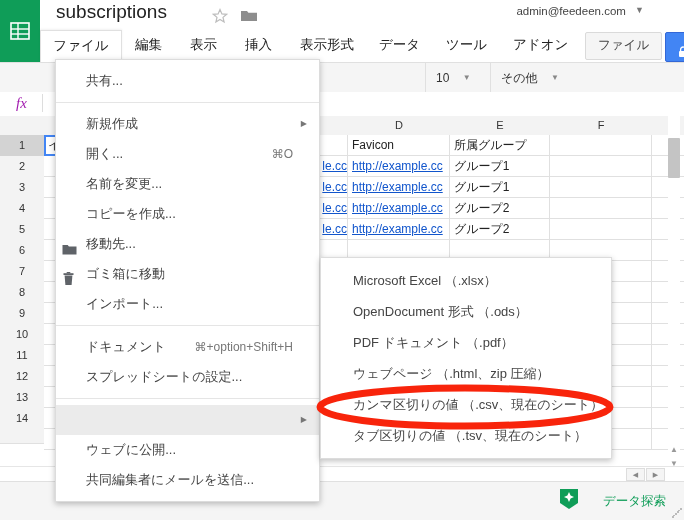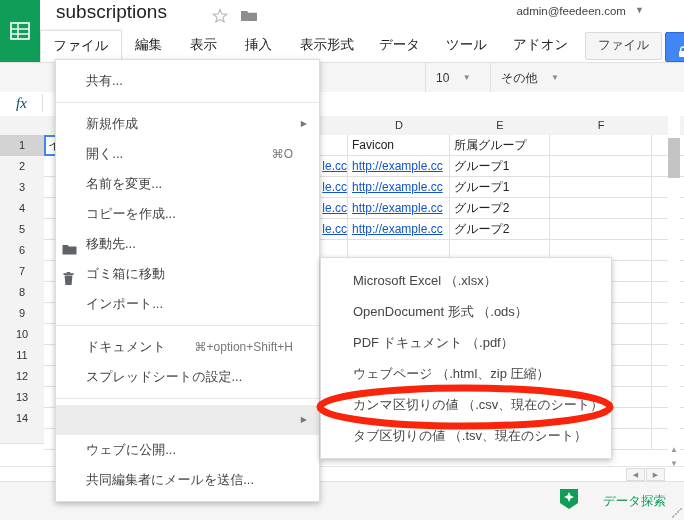--- a/index.html
+++ b/index.html
@@ -66,21 +66,21 @@
   .tb-cell .dd{color:#888;font-size:8px;margin-left:10px;vertical-align:2px;}
   .tb-cell.bold-font{font-weight:bold;font-size:12.5px;}
 
   
   .formulabar{
     position:absolute;left:0;top:92px;right:0;height:24px;background:#fff;
     border-bottom:1px solid #e0e0e0;
   }
   .fx{
     position:absolute;left:16px;top:3px;font-family:"Liberation Serif","DejaVu Serif",serif;
-    font-style:italic;font-size:15px;color:#0c4a6e;
+    font-style:italic;font-size:15px;color:#a21caf;
   }
   .fx-sep{position:absolute;left:42px;top:2px;width:1px;height:18px;background:#ddd;}
 
   
   .grid{position:absolute;left:0;top:116px;width:684px;height:366px;background:#fff;overflow:hidden;}
   .corner-box{
     position:absolute;left:0;top:0;width:44px;height:19px;
     background:#f3f3f3;border-right:1px solid #c0c0c0;border-bottom:1px solid #c0c0c0;
   }
   .colhead{

